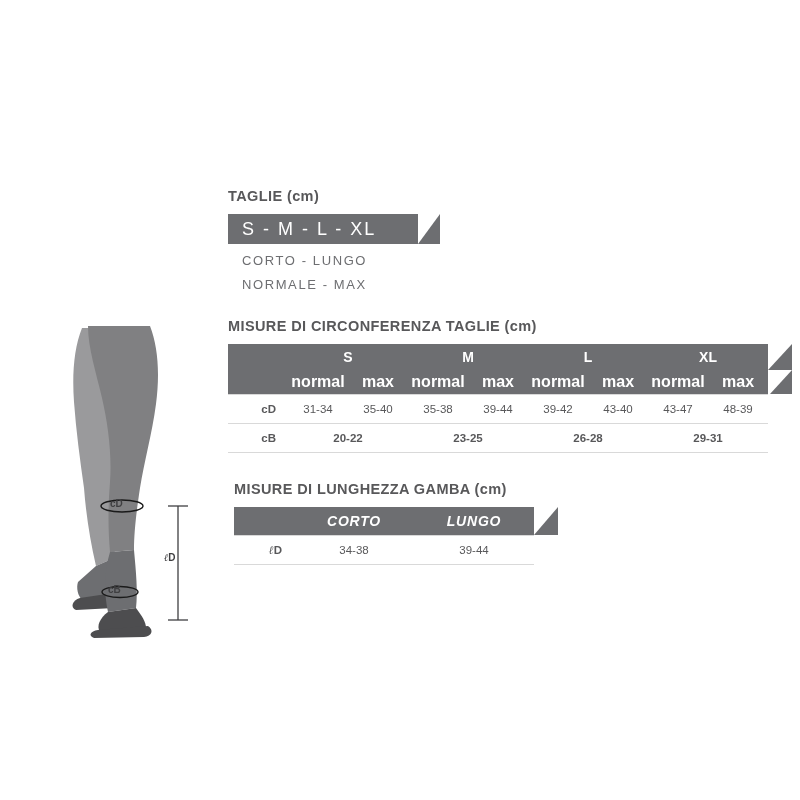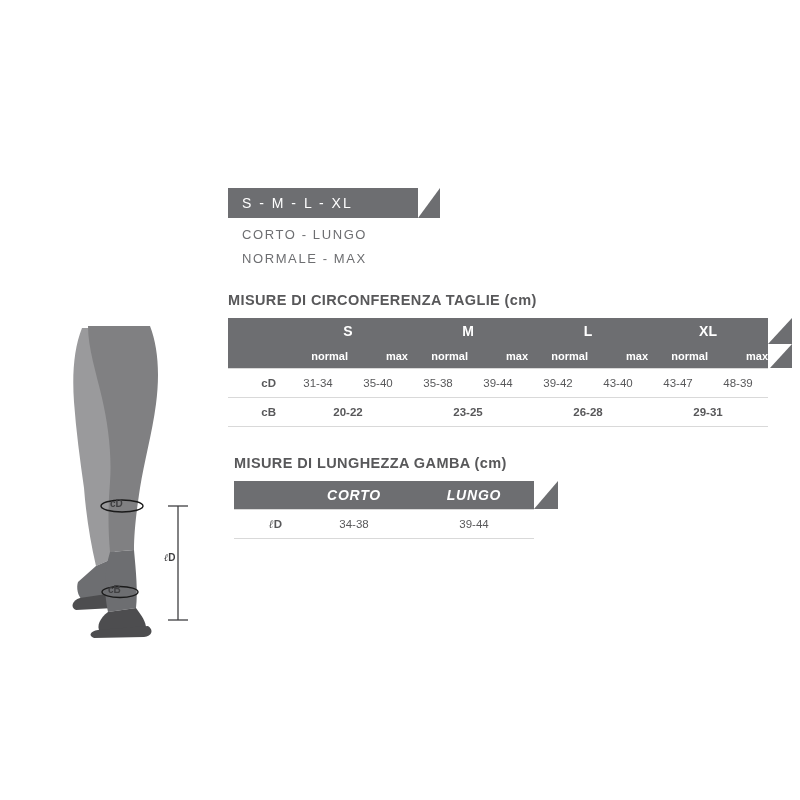--- a/index.html
+++ b/index.html
@@ -47,21 +47,21 @@
   }
 
   
   .banner {
     position: relative;
     background: #6d6e71;
     color: #ffffff;
     height: 30px;
     line-height: 30px;
     padding-left: 14px;
-    font-size: 14px;
+    font-size: 18px;
     letter-spacing: 2px;
     box-sizing: border-box;
   }
   .banner-wrap {
     position: relative;
     width: 190px;
   }
   .banner-wrap::after {
     content: "";
     position: absolute;
@@ -104,23 +104,22 @@
     background: #6d6e71;
     color: #ffffff;
     height: 26px;
     font-size: 14px;
     font-weight: bold;
   }
   .tbl-circ .sub-row td {
     background: #6d6e71;
     color: #ffffff;
     height: 24px;
-    font-size: 11px;
-    font-weight: bold;
-    text-align: right;
+    font-size: 16px;
+    font-weight: bold;
   }
   .tbl-circ .data-row td {
     height: 28px;
     color: #58585a;
     border-bottom: 1px solid #d9d9d9;
     font-size: 11.5px;
   }
   .tbl-circ .data-row.first td {
     border-top: 1px solid #d9d9d9;
   }
@@ -237,20 +236,21 @@
       <span>cB</span>
     </span>
     <span class="meas-label" style="left:134px; top:232px;">
       <span class="italic-l">ℓ</span><span>D</span>
     </span>
   </div>
 
   <div class="content">
 
     <div class="taglie-block">
+      <h2 class="section-title">TAGLIE (cm)</h2>
       <div class="banner-wrap">
         <div class="banner">S - M - L - XL</div>
       </div>
       <div class="sub-line">CORTO - LUNGO</div>
       <div class="sub-line">NORMALE - MAX</div>
     </div>
 
     <div>
       <h2 class="section-title">MISURE DI CIRCONFERENZA TAGLIE (cm)</h2>
 

